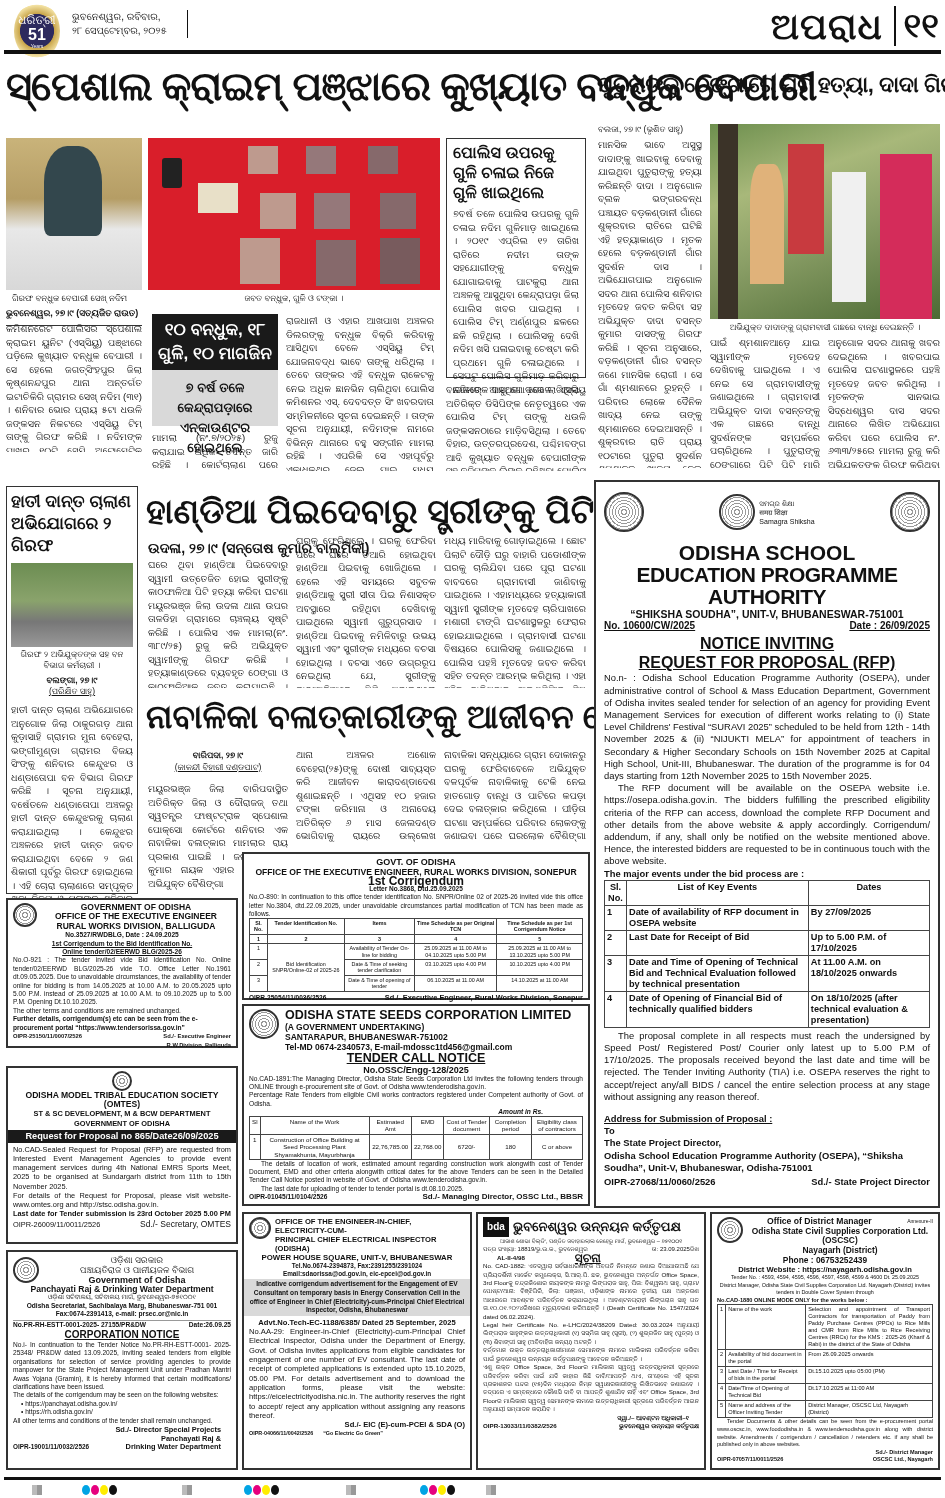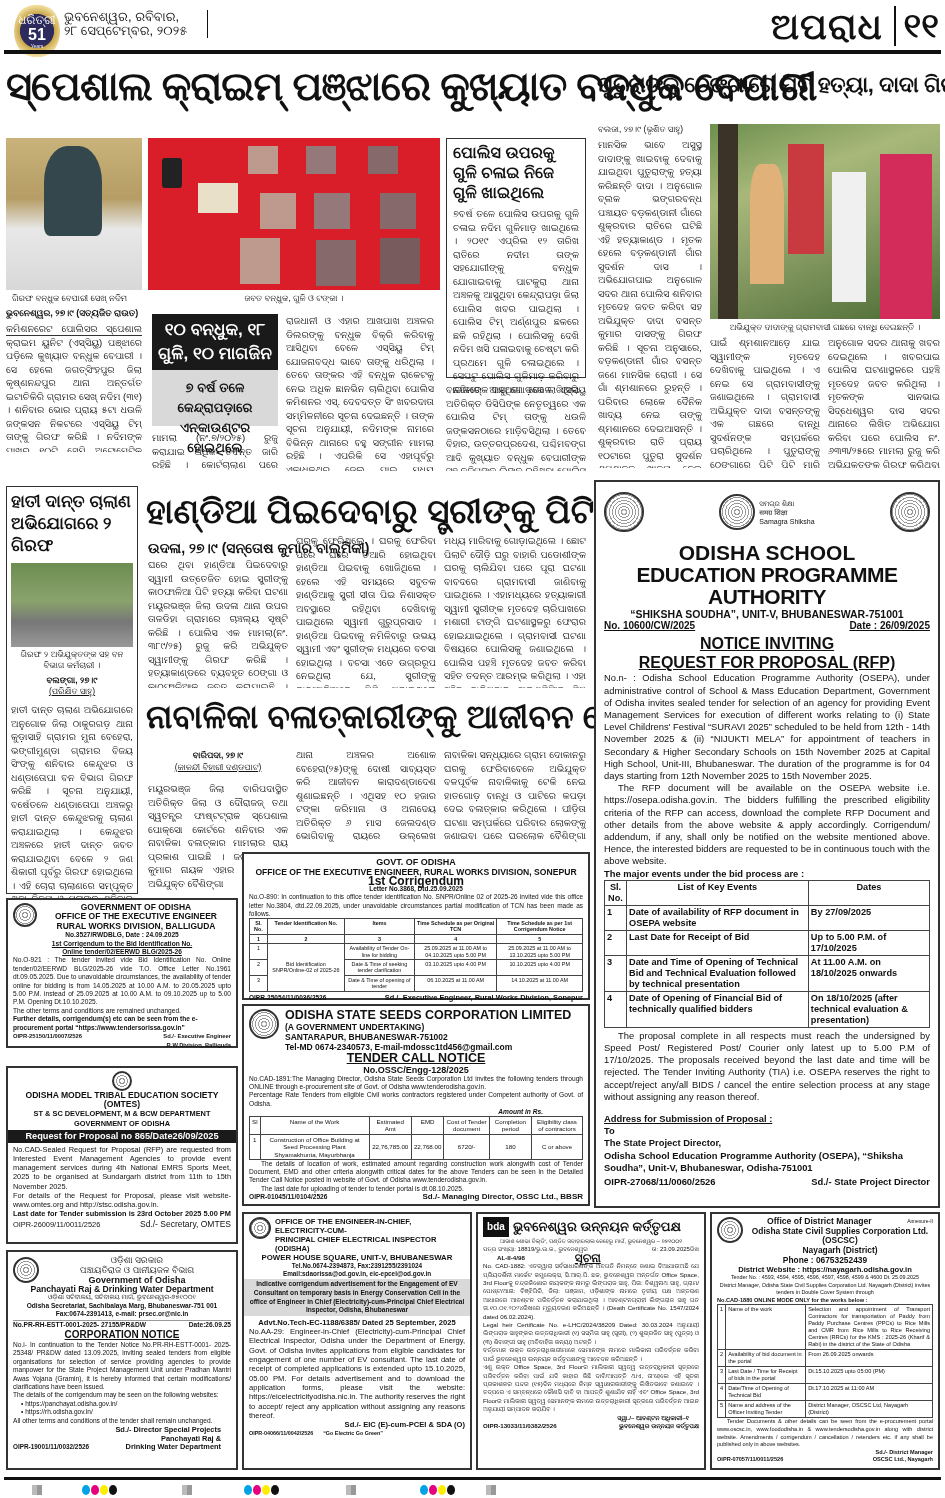--- a/index.html
+++ b/index.html
@@ -3,21 +3,21 @@
 <meta charset="utf-8">
 <style>
 *{box-sizing:border-box;margin:0;padding:0}
 body{width:945px;height:1498px;background:#fff;font-family:"Liberation Sans",sans-serif;color:#111;position:relative;overflow:hidden}
 .abs{position:absolute}
 .hdr-rule{left:4px;right:4px;top:50px;height:4px;background:#111}
 .logo{left:14px;top:2px;width:46px;height:58px;border-radius:50%;background:radial-gradient(circle,#2d2a5e 45%,#c9a54a 47%,#f3e2a4 70%,#fff 72%);display:flex;flex-direction:column;align-items:center;justify-content:center;color:#fff}
 .logo .t{font-size:12px;font-weight:normal}
 .logo .n{font-size:16px;font-weight:bold;line-height:16px}
 .logo .y{font-size:5px}
-.dateline{left:64px;top:10px;font-size:13px;line-height:14px;border-right:1px solid #111;padding-right:20px}
+.dateline{left:72px;top:10px;font-size:10px;line-height:14px;border-right:1px solid #111;padding-right:20px}
 .section{right:62px;top:6px;font-size:36px;font-weight:bold;letter-spacing:1px}
 .pageno{right:6px;top:6px;font-size:34px;font-weight:bold;border-left:2px solid #111;padding-left:8px}
 .h1{font-weight:bold;color:#111;white-space:nowrap;line-height:1}
 .body-text{font-size:9.6px;line-height:13.5px;text-align:justify}
 .photo{background:#888;overflow:hidden}
 .cap{font-size:8.5px;text-align:center}
 .box{border:1px solid #333;background:#fff}
 .ad{border:2px solid #333;background:#fff;padding:3px 5px;font-size:7.2px;line-height:9.4px}
 .ad .c{text-align:center}
 .ad table{width:100%;border-collapse:collapse;font-size:6.4px;line-height:7.8px}
@@ -57,21 +57,21 @@
   <div style="position:absolute;left:158px;top:8px;width:30px;height:28px;background:#888;opacity:.85"></div>
   <div style="position:absolute;left:220px;top:8px;width:30px;height:28px;background:#777;opacity:.85"></div>
   <div style="position:absolute;left:112px;top:55px;width:36px;height:36px;background:#b8b0a0;opacity:.85"></div>
   <div style="position:absolute;left:166px;top:55px;width:36px;height:36px;background:#888;opacity:.85"></div>
   <div style="position:absolute;left:232px;top:55px;width:36px;height:36px;background:#777;opacity:.85"></div>
   <div style="position:absolute;left:92px;top:100px;width:40px;height:46px;background:#b8b0a0;opacity:.85"></div>
   <div style="position:absolute;left:168px;top:102px;width:40px;height:46px;background:#777;opacity:.85"></div>
   <div style="position:absolute;left:232px;top:100px;width:40px;height:46px;background:#666;opacity:.85"></div>
 </div>
 <div class="abs cap" style="left:148px;top:293px;width:292px">ଜବତ ବନ୍ଧୁକ, ଗୁଳି ଓ ଟଙ୍କା ।</div>
-<div class="abs" style="left:6px;top:308px;width:136px;font-size:9px;font-weight:bold;border-bottom:1px solid #333;padding-bottom:16px">ଭୁବନେଶ୍ୱର, ୨୭।୯ (ସତ୍ୟଜିତ ରାଉତ)</div>
+<div class="abs" style="left:6px;top:308px;width:136px;font-size:9px;font-weight:bold;border-bottom:1px solid #333;padding-bottom:6px">ଭୁବନେଶ୍ୱର, ୨୭।୯ (ସତ୍ୟଜିତ ରାଉତ)</div>
 <div class="abs body-text" style="left:6px;top:322px;width:136px;height:130px;overflow:hidden">କମିଶନରେଟ ପୋଲିସର ସ୍ପେଶାଲ କ୍ରାଇମ ୟୁନିଟ (ଏସ୍‌ସିୟୁ) ପଞ୍ଝାରେ ପଡ଼ିଲେ କୁଖ୍ୟାତ ବନ୍ଧୁକ ବେପାରୀ । ସେ ହେଲେ ଜଗତ୍‌ସିଂହପୁର ଜିଲା କୃଷ୍ଣନନ୍ଦପୁର ଥାନା ଅନ୍ତର୍ଗତ ଇଟାଚିକିରି ଗ୍ରାମର ସେଖ୍ ନଦିମ (୩୧) । ଶନିବାର ଭୋର ପ୍ରାୟ ୫ଟା ଧଉଳି ଜଙ୍କସନ ନିକଟରେ ଏସ୍‌ସିୟୁ ଟିମ୍ ତାଙ୍କୁ ଗିରଫ କରିଛି । ନଦିମଙ୍କ ପାଖରୁ ୧୦ଟି ସେମି ଅଟୋମେଟିକ ପିସ୍ତଲ, ୧୮ ଗୁଳି, ୧୦ ମାଗାଜିନ, ବାଇକ ଓ ମୋବାଇଲ ଜବତ ହୋଇଛି । ଏ ସମ୍ପର୍କରେ ସ୍ପେଶାଲ କ୍ରାଇମ ୟୁନିଟ ପକ୍ଷରୁ ଏକ</div>
 
 <div class="abs" style="left:152px;top:314px;width:126px;height:56px;background:#1a1a1a;color:#fff;font-size:17px;font-weight:bold;text-align:center;line-height:24px;padding-top:4px">୧୦ ବନ୍ଧୁକ, ୧୮ ଗୁଳି, ୧୦ ମାଗଜିନ ଜବତ</div>
 <div class="abs" style="left:152px;top:370px;width:126px;height:56px;background:#d9d9d9;font-size:13px;font-weight:bold;text-align:center;line-height:20px;padding-top:8px">୭ ବର୍ଷ ତଳେ କେନ୍ଦ୍ରାପଡ଼ାରେ ଏନ୍‌କାଉଣ୍ଟର ହୋଇଥିଲେ</div>
 <div class="abs body-text" style="left:152px;top:431px;width:126px;height:40px;overflow:hidden">ମାମଲା (ନଂ.୭/୨୦୨୫) ରୁଜୁ କରାଯାଇ ଅଧିକ ତଦନ୍ତ ଜାରି ରହିଛି । କୋର୍ଟଚାଲାଣ ପରେ ଅଭିଯୁକ୍ତ ନଦିମଙ୍କୁ ବିଚାର ବିଭାଗୀୟ ହାଜତକୁ ପଠାଇ ଦିଆଯାଇଛି । ନଦିମ</div>
 <div class="abs body-text" style="left:286px;top:314px;width:148px;height:157px;overflow:hidden">ରାଜଧାନୀ ଓ ଏହାର ଆଖପାଖ ଅଞ୍ଚଳର ଡିଲରଙ୍କୁ ବନ୍ଧୁକ ବିକ୍ରି କରିବାକୁ ଆସିଥିବା ବେଳେ ଏସ୍‌ସିୟୁ ଟିମ୍ ଯୋଜନାବଦ୍ଧ ଭାବେ ତାଙ୍କୁ ଧରିଥିଲା । ତେବେ ତାଙ୍କର ଏହି ବନ୍ଧୁକ ରାକେଟକୁ ନେଇ ଅଧିକ ଛାନଭିନ ଚାଲିଥିବା ପୋଲିସ କମିଶନର ଏସ୍. ଦେବଦତ୍ତ ସିଂ ଖବରଦାତା ସମ୍ମିଳନୀରେ ସୂଚନା ଦେଇଛନ୍ତି । ତାଙ୍କ ସୂଚନା ଅନୁଯାୟୀ, ନଦିମଙ୍କ ନାମରେ ବିଭିନ୍ନ ଥାନାରେ ବହୁ ସଙ୍ଗୀନ ମାମଲା ରହିଛି । ଏପରିକି ସେ ଏହାପୂର୍ବରୁ ଏକାଧିକଥର ଜେଲ ଯାଇ ମଧ୍ୟ ଫେରିଛନ୍ତି । ଗତ ମାସେ ହେବ ଏସ୍‌ସିୟୁ ଟିମ୍ ତାଙ୍କ ଉପରେ ନଜର ରଖିଥିଲା । ସେ ପୁରୀ ପାର୍ଶ୍ୱରୁ ପଳସର</div>
 
 <div class="abs box" style="left:446px;top:138px;width:140px;height:240px;padding:4px 6px">
   <div style="font-size:16px;font-weight:bold;line-height:20px">ପୋଲିସ ଉପରକୁ ଗୁଳି ଚଳାଇ ନିଜେ ଗୁଳି ଖାଇଥିଲେ</div>
   <div class="body-text" style="margin-top:4px;height:190px;overflow:hidden">୭ବର୍ଷ ତଳେ ପୋଲିସ ଉପରକୁ ଗୁଳି ଚଳାଇ ନଦିମ ଗୁଳିମାଡ଼ ଖାଇଥିଲେ । ୨୦୧୯ ଏପ୍ରିଲ ୧୨ ତାରିଖ ରାତିରେ ନଦୀମ ତାଙ୍କ ସହଯୋଗୀଙ୍କୁ ବନ୍ଧୁକ ଯୋଗାଇବାକୁ ପାଟକୁରା ଥାନା ଅଞ୍ଚଳକୁ ଆସୁଥିବା କେନ୍ଦ୍ରାପଡ଼ା ଜିଲା ପୋଲିସ ଖବର ପାଇଥିଲା । ପୋଲିସ ଟିମ୍ ଅର୍ଣ୍ଣପୁର ଛକରେ ଛକି ରହିଥିଲା । ପୋଲିସକୁ ଦେଖି ନଦିମ ଖସି ପଳାଇବାକୁ ଚେଷ୍ଟା କରି ପ୍ରଥମେ ଗୁଳି ଚଳାଇଥିଲେ । ସେପଟୁ ପୋଲିସ ଗୁଳିମାଡ଼ କରିବାରୁ ନଦିମଙ୍କ ବାମ ଗୋଡ଼ରେ ଲାଗିଥିଲା । ପରେ ପୋଲିସ ତାଙ୍କୁ ଗିରଫ କରି କୋର୍ଟ ଚାଲାଣ କରିଥିଲା ।</div>

